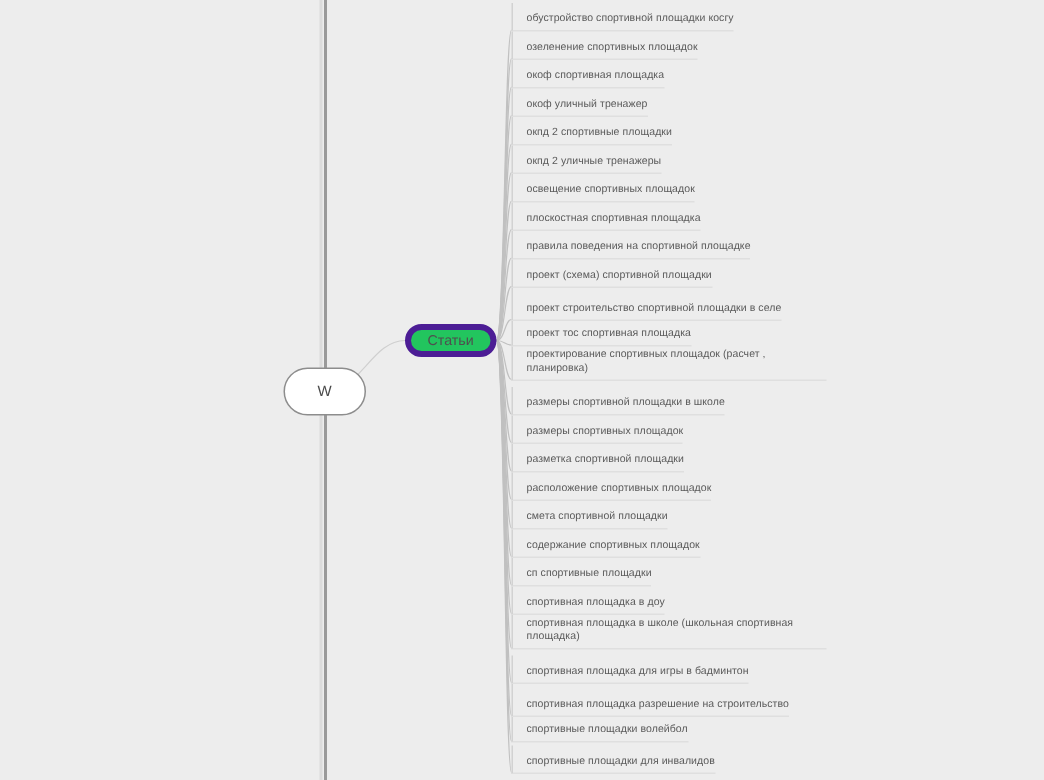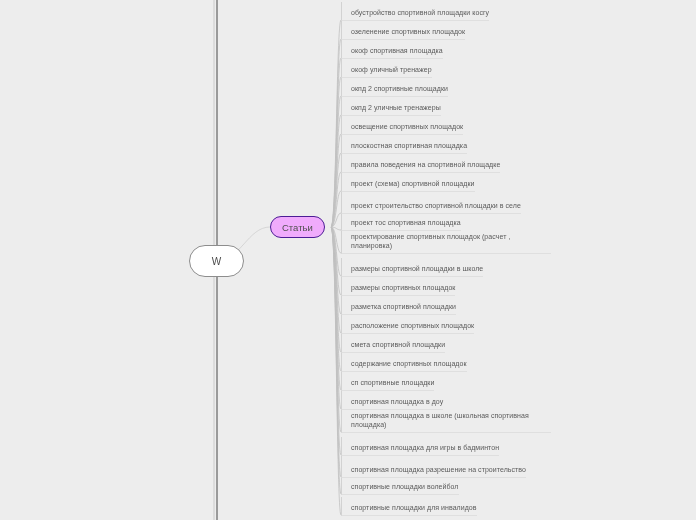--- a/index.html
+++ b/index.html
@@ -73,22 +73,22 @@
     letter-spacing: 0.2px;
   }
 
   
   .branch-node {
     position: absolute;
     left: 270px;
     top: 216px;
     height: 22px;
     padding: 0 11px;
-    background: #f0abfc;
-    border: 1px solid #4c1d95;
+    background: #22c55e;
+    border: 4px solid #4c1d95;
     border-radius: 11px;
     display: flex;
     align-items: center;
     justify-content: flex-start;
     z-index: 5;
     box-sizing: border-box;
   }
   .branch-node-label {
     font-size: 9.5px;
     color: #4f4f4f;

